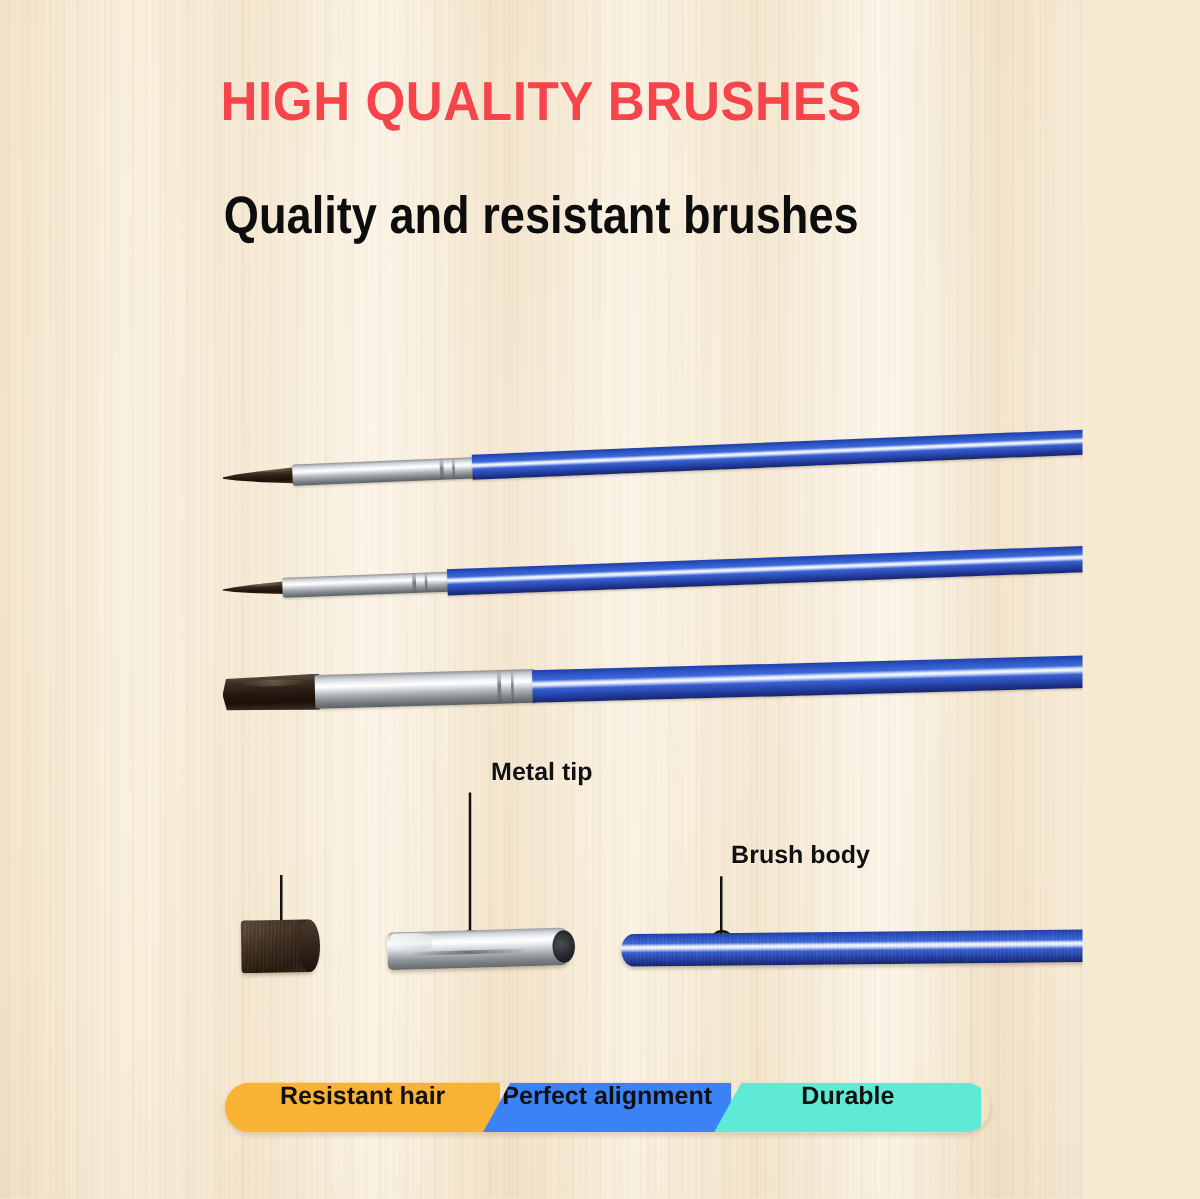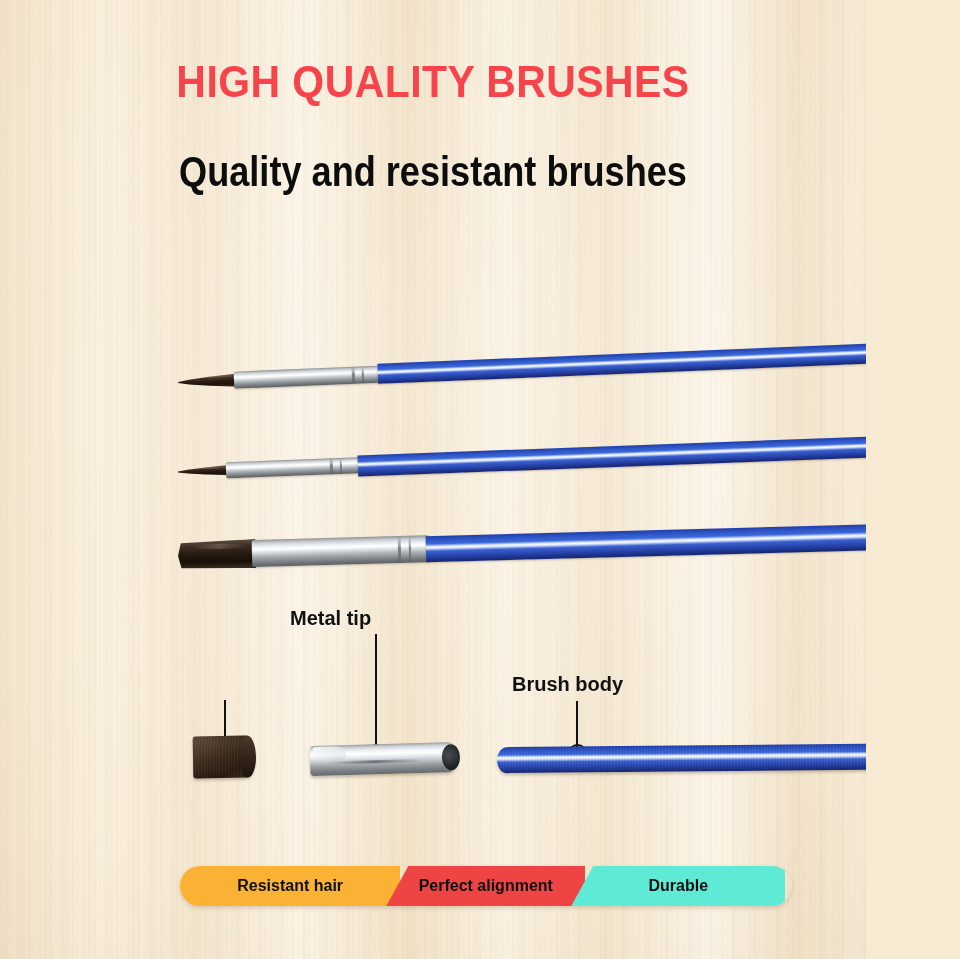--- a/index.html
+++ b/index.html
@@ -95,21 +95,21 @@
     position:absolute;top:0;height:100%;
     background:linear-gradient(180deg,#5d5046 0%,#3b2d22 22%,#241810 52%,#1a1008 76%,#3e3025 100%);
     clip-path:polygon(4% 8%,100% 0%,100% 100%,4% 94%,0% 52%);
   }
   .tuft-sheen{position:absolute;top:14%;left:18%;width:70%;height:16%;
     background:linear-gradient(90deg,rgba(255,255,255,0),rgba(200,180,160,.28),rgba(255,255,255,0));
     border-radius:50%;}
 
   
   .callout-label{
-    position:absolute;text-align:left;
+    position:absolute;text-align:right;
     font-size:20px;font-weight:700;color:#111;line-height:1.14;
     white-space:pre-line;
     text-shadow:0 1px 0 rgba(255,255,255,.35);
   }
   .lead-line{position:absolute;width:2px;background:#121212;}
   .lead-dot{
     position:absolute;width:19px;height:19px;border:2.4px solid #121212;
     border-radius:50%;background:transparent;box-sizing:border-box;
   }
 
@@ -161,25 +161,25 @@
   }
   .part-handle .speck{position:absolute;inset:0;border-radius:inherit;opacity:.5;
     background:repeating-linear-gradient(90deg,rgba(255,255,255,.08) 0 1px,rgba(0,0,0,.06) 1px 3px);}
 
   
   .featurebar{
     position:absolute;left:180px;top:866px;width:612px;height:40px;
     border-radius:20px;overflow:hidden;display:flex;
     box-shadow:0 2px 4px rgba(110,80,35,.22);
   }
-  .seg{position:relative;display:flex;align-items:center;justify-content:center;
-    font-size:16px;font-weight:700;color:#101010;height:100%;}
+  .seg{position:relative;display:flex;align-items:flex-start;justify-content:center;
+    font-size:20px;font-weight:700;color:#101010;height:100%;}
   .seg span{position:relative;z-index:2;}
   .seg-a{width:36%;background:#f9b233;}
-  .seg-b{width:32.5%;background:#ef4444;margin-left:-14px;
+  .seg-b{width:32.5%;background:#3b82f6;margin-left:-14px;
     clip-path:polygon(22px 0,100% 0,100% 100%,0 100%);}
   .seg-c{width:35%;background:#5eead4;margin-left:-14px;
     clip-path:polygon(22px 0,100% 0,100% 100%,0 100%);}
   .seg-b::before,.seg-c::before{
     content:"";position:absolute;left:-5px;top:0;width:6px;height:100%;
     background:#14150f;transform:skewX(-28deg);z-index:3;
   }
 </style>
 </head>
 <body>

